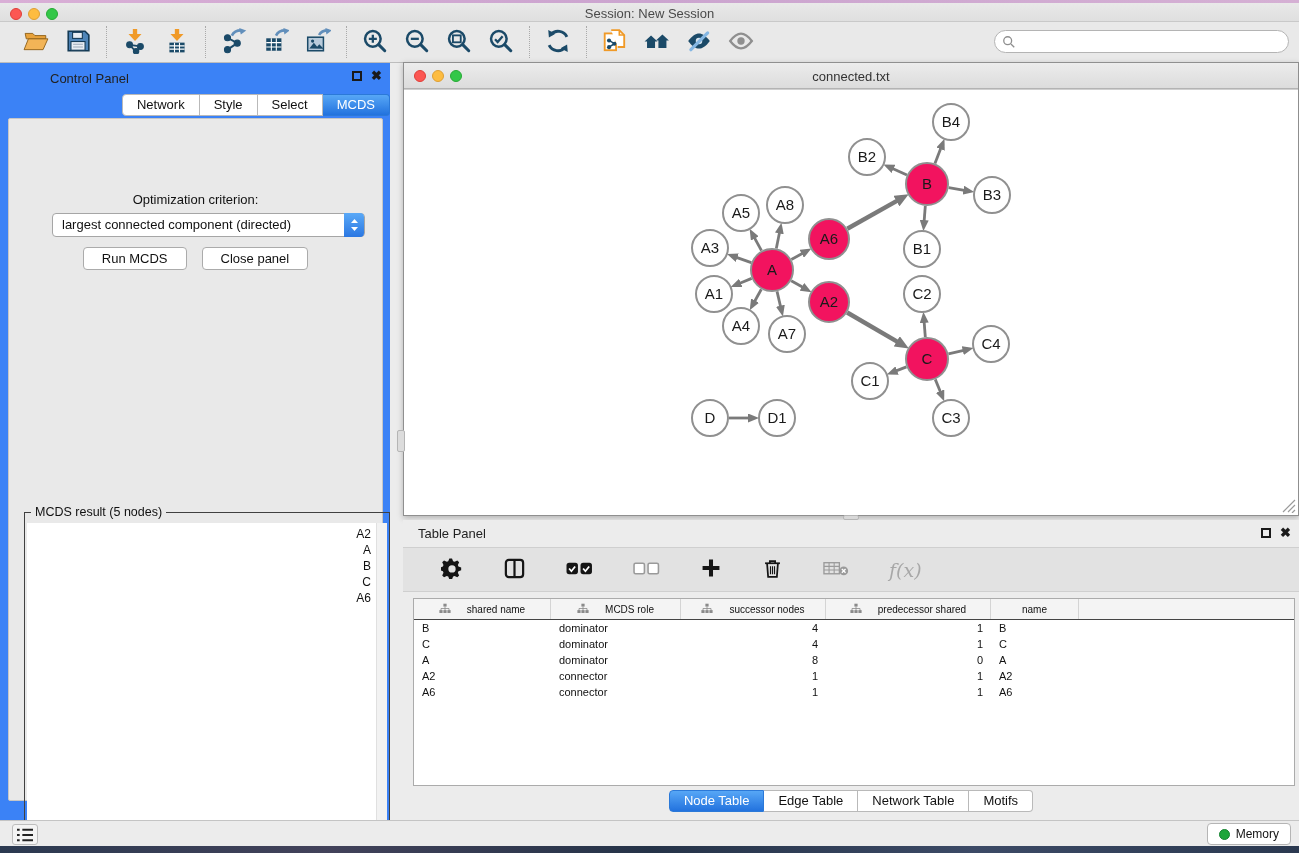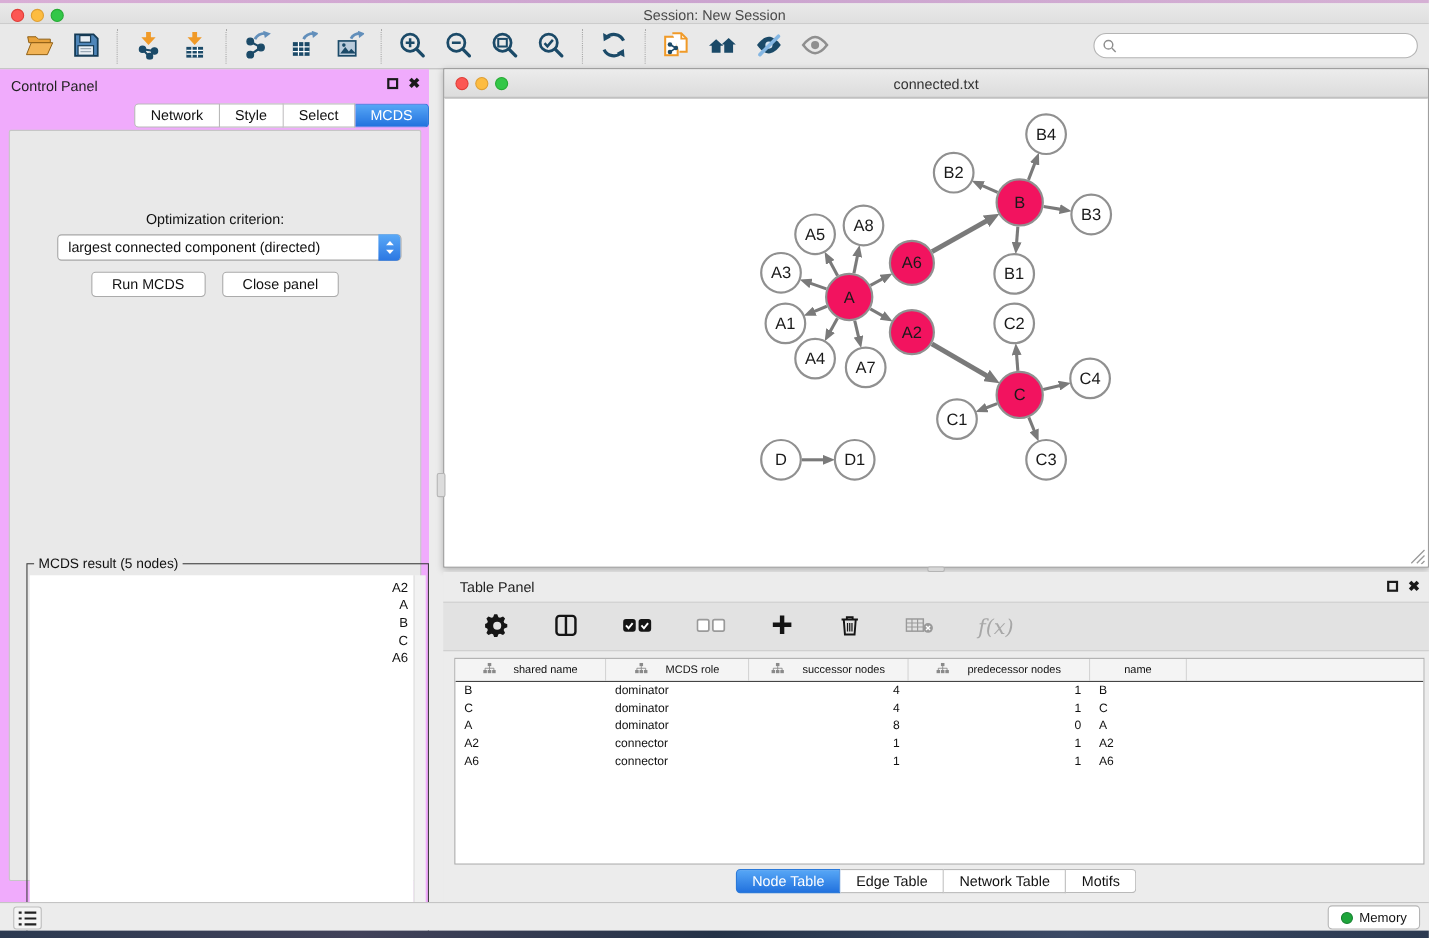--- a/index.html
+++ b/index.html
@@ -22,21 +22,21 @@
   .tb-group { display:flex; align-items:center; gap:10px; padding:0 12px; border-right:1px dotted #aaa; height:32px; }
   .tb-group:last-of-type { border-right:none; }
   .tb-btn { width:32px; height:30px; display:flex; align-items:center; justify-content:center; cursor:default; }
   .tb-btn svg { width:26px; height:26px; }
   .search-box { position:absolute; right:10px; top:30px; width:295px; height:23px; background:#fff;
     border:1px solid #b4b4b4; border-radius:12px; display:flex; align-items:center; padding-left:7px; }
   .search-box svg { width:14px; height:14px; }
   .search-input { border:none; outline:none; background:transparent; font-size:12px; width:250px; margin-left:4px; font-family:"Liberation Sans",sans-serif;}
 
   
-  .cpanel { position:absolute; left:0; top:63px; width:390px; height:757px; background:#f0abfc; }
+  .cpanel { position:absolute; left:0; top:63px; width:390px; height:757px; background:#3b82f6;padding-left:40px; }
   .cp-header { position:relative; height:30px; }
   .cp-title { position:absolute; left:10px; top:8px; font-size:13px; color:#222; }
   .win-icons { position:absolute; right:8px; top:8px; display:flex; gap:9px; align-items:center; }
   .wicon-box { width:10px; height:10px; border:2px solid #1a1a1a; }
   .wicon-x { font-size:13px; font-weight:bold; color:#1a1a1a; line-height:10px; }
   .cp-tabs { position:absolute; left:0; top:31px; width:100%; display:flex; justify-content:flex-end; }
   .seg { display:flex; }
   .seg .tab { height:22px; line-height:20px; padding:0 14px; background:#fff; border:1px solid #b9b9b9;
     border-left:none; font-size:13px; color:#111; cursor:default; }
   .seg .tab:first-child { border-left:1px solid #b9b9b9; border-radius:4px 0 0 4px; }
@@ -535,21 +535,21 @@
         <div class="th" style="width: 165px;">
           <span><svg viewBox="0 0 15 12">
               <g fill="#8a8a8a">
                 <rect x="5.5" y="0" width="4" height="3.6"></rect>
                 <rect x="0.5" y="8" width="4" height="3.6"></rect>
                 <rect x="5.5" y="8" width="4" height="3.6"></rect>
                 <rect x="10.5" y="8" width="4" height="3.6"></rect>
               </g>
               <path d="M7.5 3.6V6M2.5 8V6h10v2M7.5 6v2" stroke="#8a8a8a" fill="none"></path>
             </svg></span>
-          <span>predecessor nodes</span>
+          <span>predecessor shared</span>
         </div>
         <div class="th" style="width: 88px;">
           <span>name</span>
         </div>
         <div class="th" style="flex: 1 1 0%; border-right: none;"></div>
       </div>
     <div id="tbody">
         <div class="trow">
           <div class="td" style="width: 137px; text-align: left;">B</div>
           <div class="td" style="width: 130px; text-align: left;">dominator</div>

